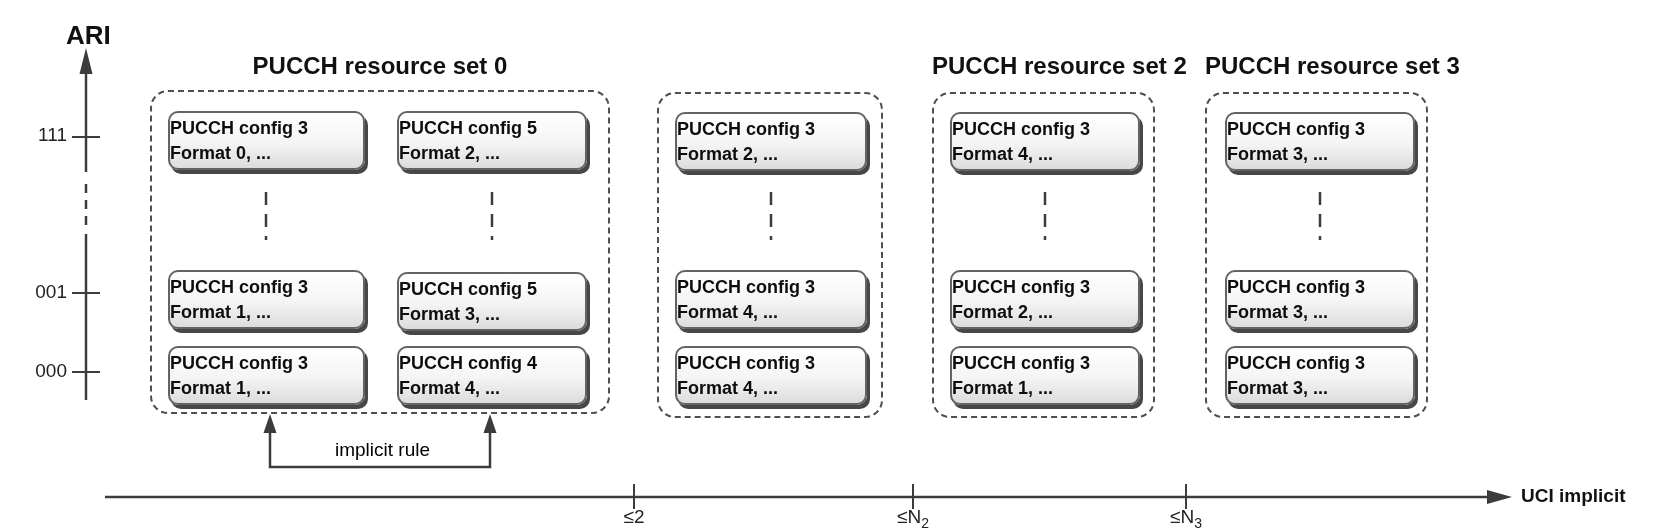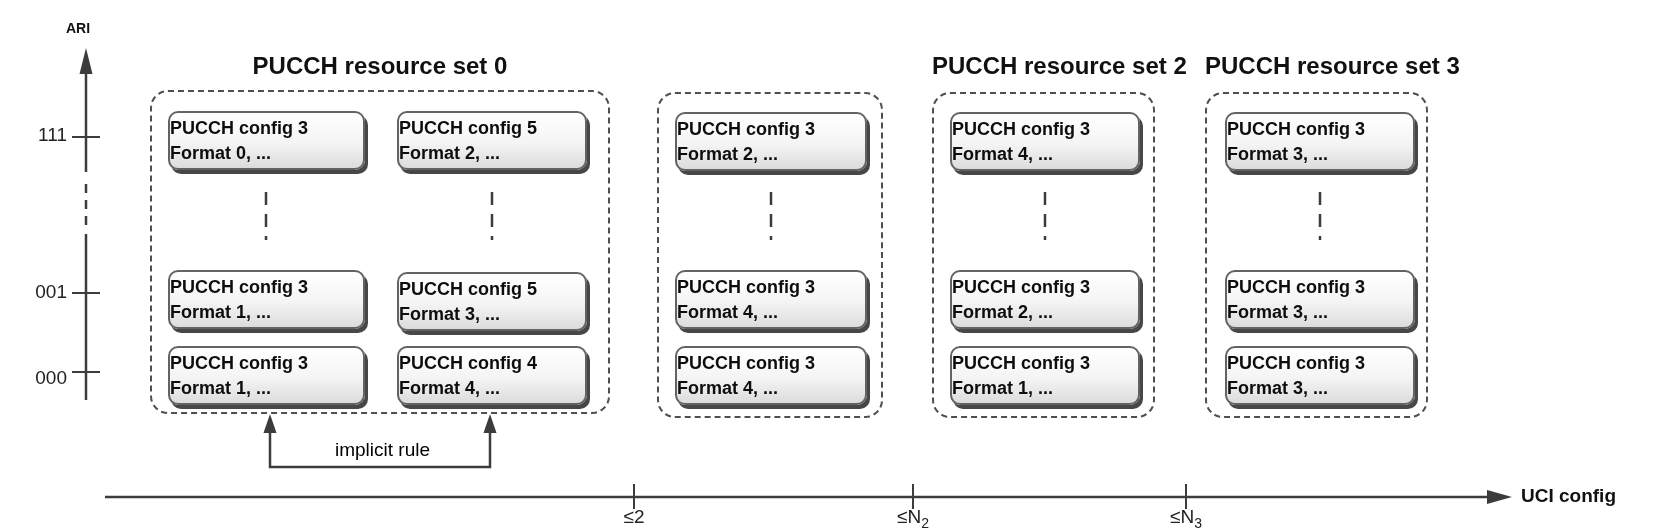--- a/index.html
+++ b/index.html
@@ -2,21 +2,21 @@
 <html><head>
 <meta charset="utf-8">
 <style>
   html,body{margin:0;padding:0;background:#fff;}
   #canvas{
     position:relative;width:1660px;height:530px;overflow:hidden;background:#ffffff;
     font-family:"Liberation Sans", sans-serif;color:#1a1a1a;
   }
   .abs{position:absolute;}
   svg{position:absolute;left:0;top:0;}
-  .axis-label{font-weight:bold;font-size:14px;color:#111;}
+  .axis-label{font-weight:bold;font-size:26px;color:#111;}
   .set-title{position:absolute;top:52px;font-weight:bold;font-size:24px;color:#111;text-align:center;white-space:nowrap;}
   .set-box{position:absolute;border:2px dashed #4f4f4f;border-radius:18px;box-sizing:border-box;background:transparent;}
   .btn{
     position:absolute;height:59px;box-sizing:border-box;
     border:2px solid #636363;border-radius:10px;
     background:linear-gradient(180deg,#ffffff 0%,#f4f4f4 55%,#dcdcdc 100%);
     box-shadow:3px 4px 0 0 #474747;
     display:flex;flex-direction:column;align-items:flex-start;justify-content:center;
     font-weight:bold;font-size:18px;line-height:25px;color:#0d0d0d;text-align:center;white-space:nowrap;
   }
@@ -54,27 +54,27 @@
     <path d="M105 497 L1490 497" stroke="#3c3c3c" stroke-width="2.5"></path>
     <polygon points="1512,497 1487,490 1487,504" fill="#3c3c3c"></polygon>
     <path d="M634 484 L634 509" stroke="#3c3c3c" stroke-width="2"></path>
     <path d="M913 484 L913 509" stroke="#3c3c3c" stroke-width="2"></path>
     <path d="M1186 484 L1186 509" stroke="#3c3c3c" stroke-width="2"></path>
   </svg>
 
   <div class="abs axis-label" style="left:66px;top:20px;">ARI</div>
   <div class="ytick" style="left:17px;top:124px;">111</div>
   <div class="ytick" style="left:17px;top:281px;">001</div>
-  <div class="ytick" style="left:17px;top:360px;margin-top:7px;">000</div>
+  <div class="ytick" style="left:17px;top:360px;">000</div>
 
   <div class="xtick" style="left:589px;top:506px;"><span>≤2</span><sub></sub></div>
   <div class="xtick" style="left:868px;top:506px;"><span>≤N</span><sub>2</sub></div>
   <div class="xtick" style="left:1141px;top:506px;"><span>≤N</span><sub>3</sub></div>
 
-  <div class="uci-label">UCI config</div>
+  <div class="uci-label">UCI implicit</div>
   <div class="impl-label">implicit rule</div>
 
   <div class="set-title" style="left:150px;width:460px;">PUCCH resource set 0</div>
   <div class="set-title" style="left:932px;width:223px;">PUCCH resource set 2</div>
   <div class="set-title" style="left:1205px;width:223px;">PUCCH resource set 3</div>
 
   <div class="set-box" style="left:150px;top:90px;width:460px;height:324px;">
     <div class="btn" style="left:16px;top:19px;width:197px;">
       <div>PUCCH config 3</div>
       <div>Format 0, ...</div>

